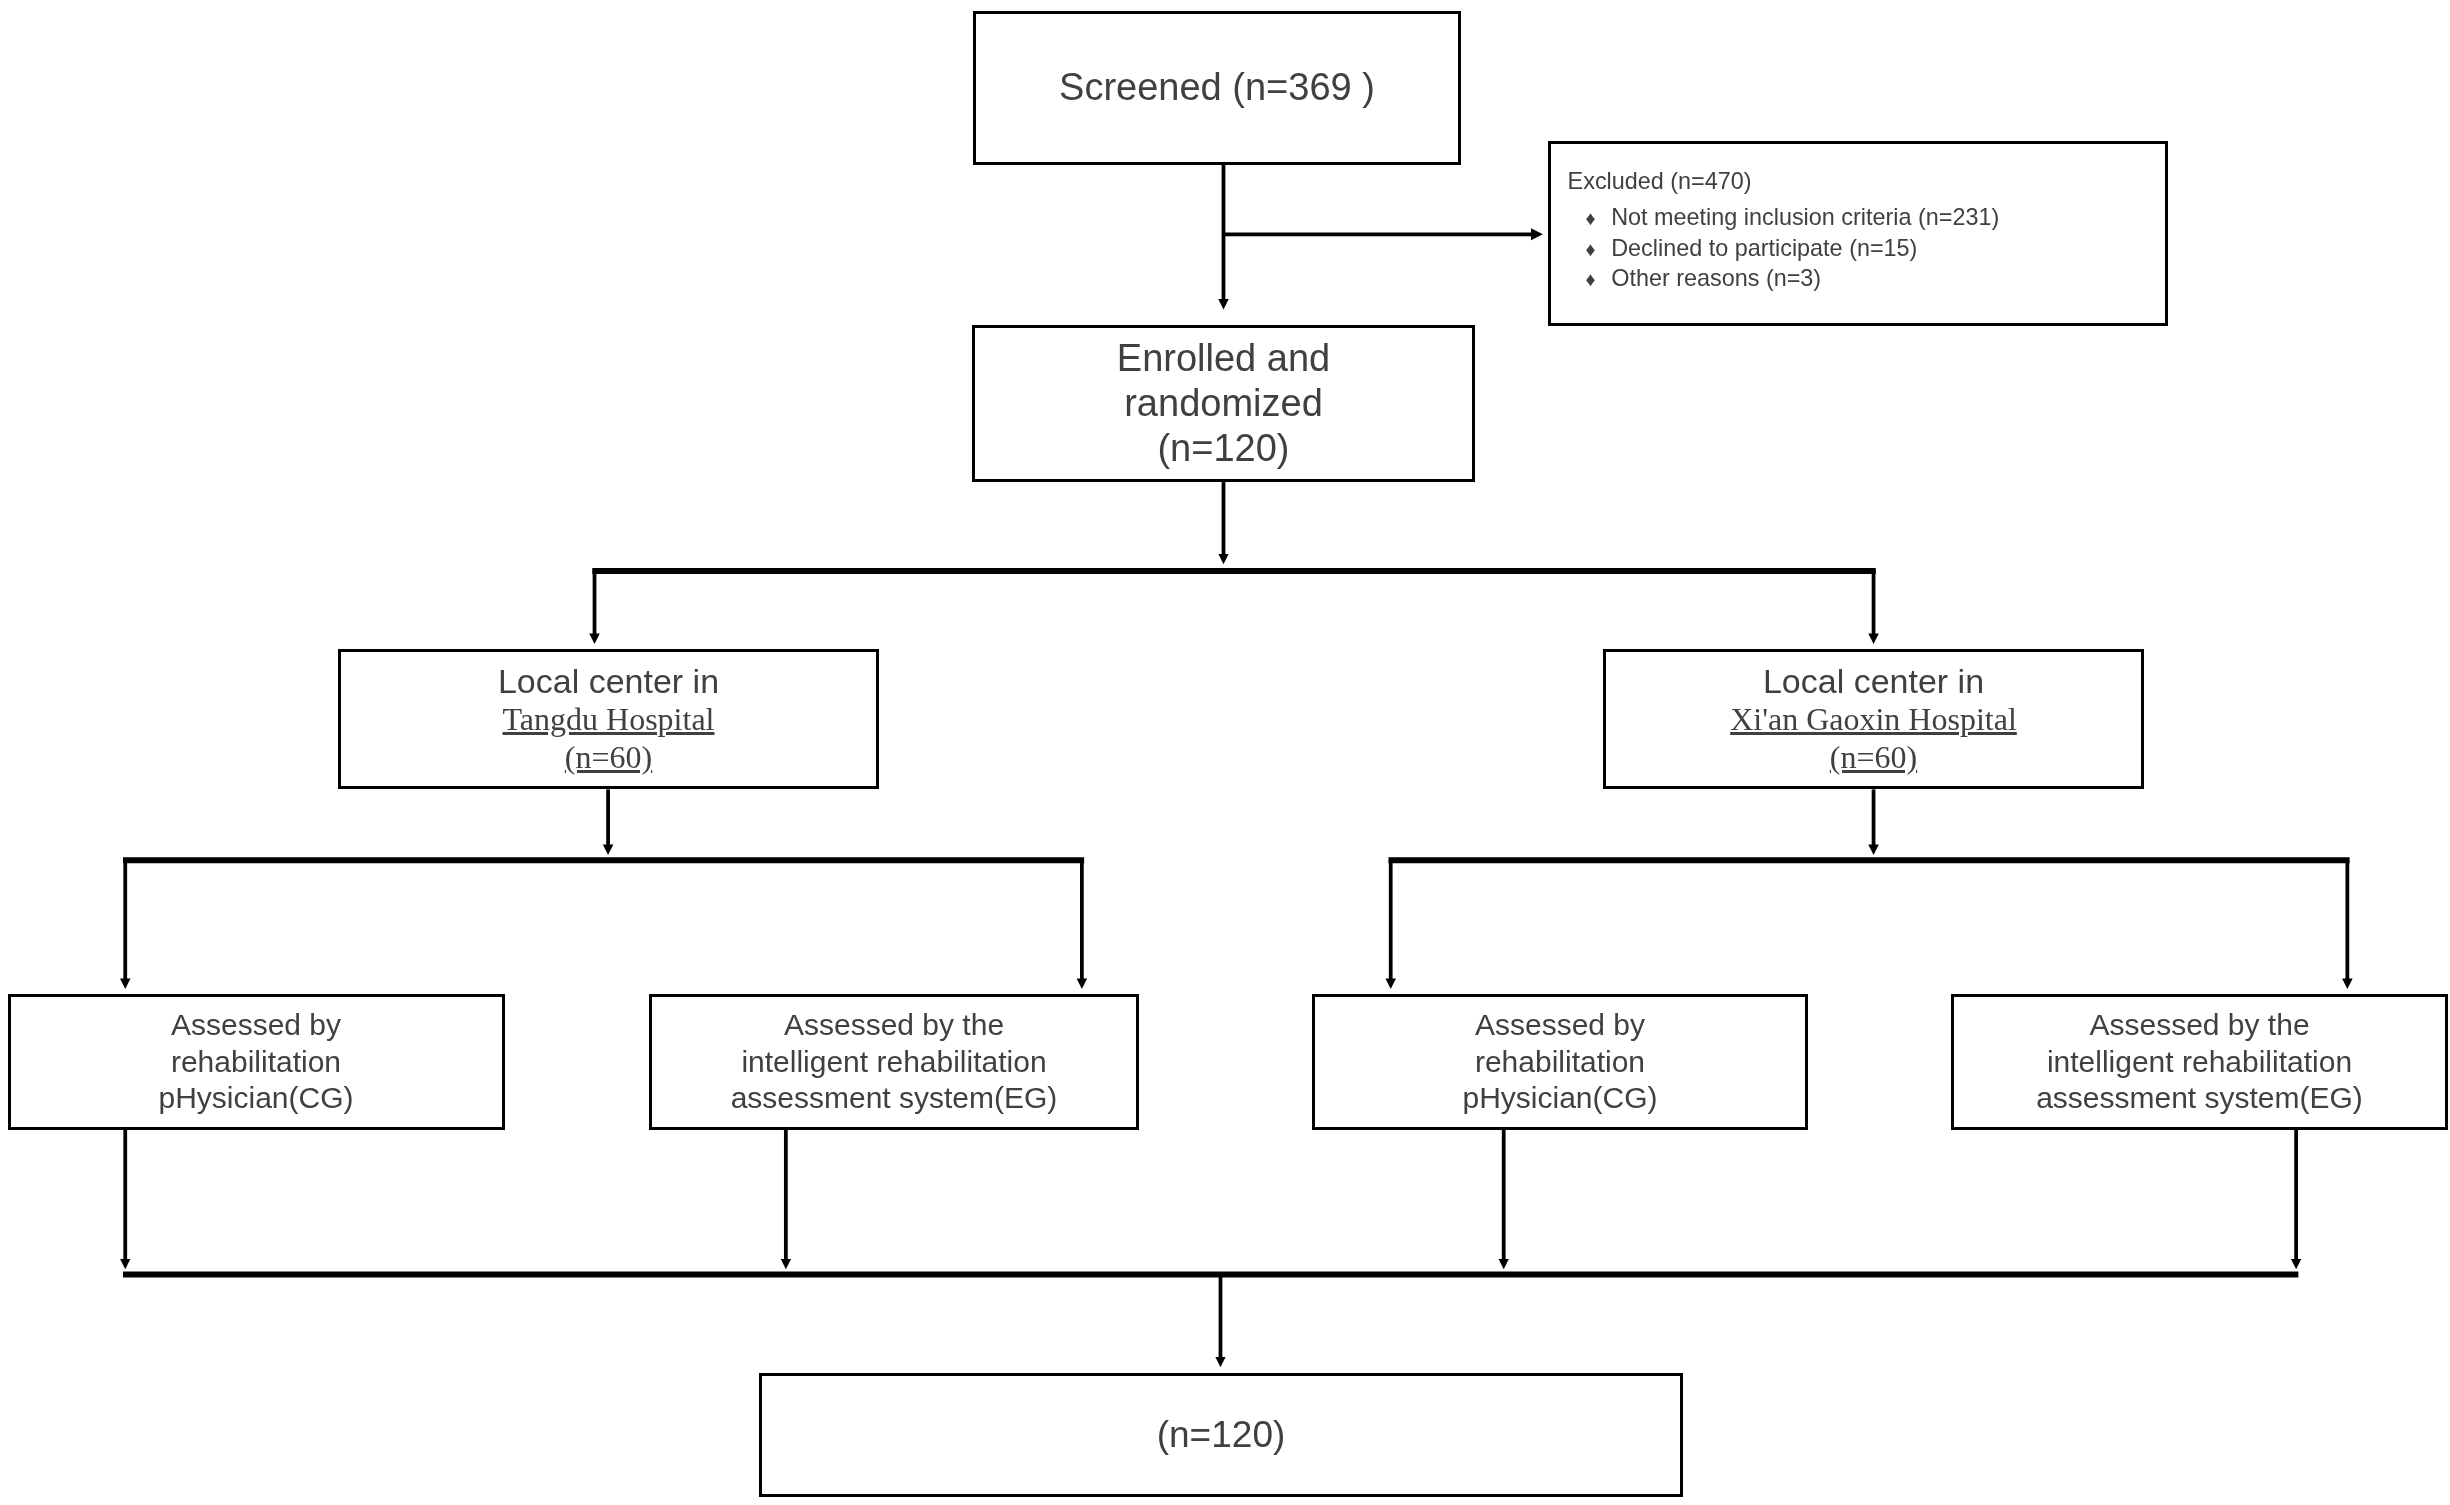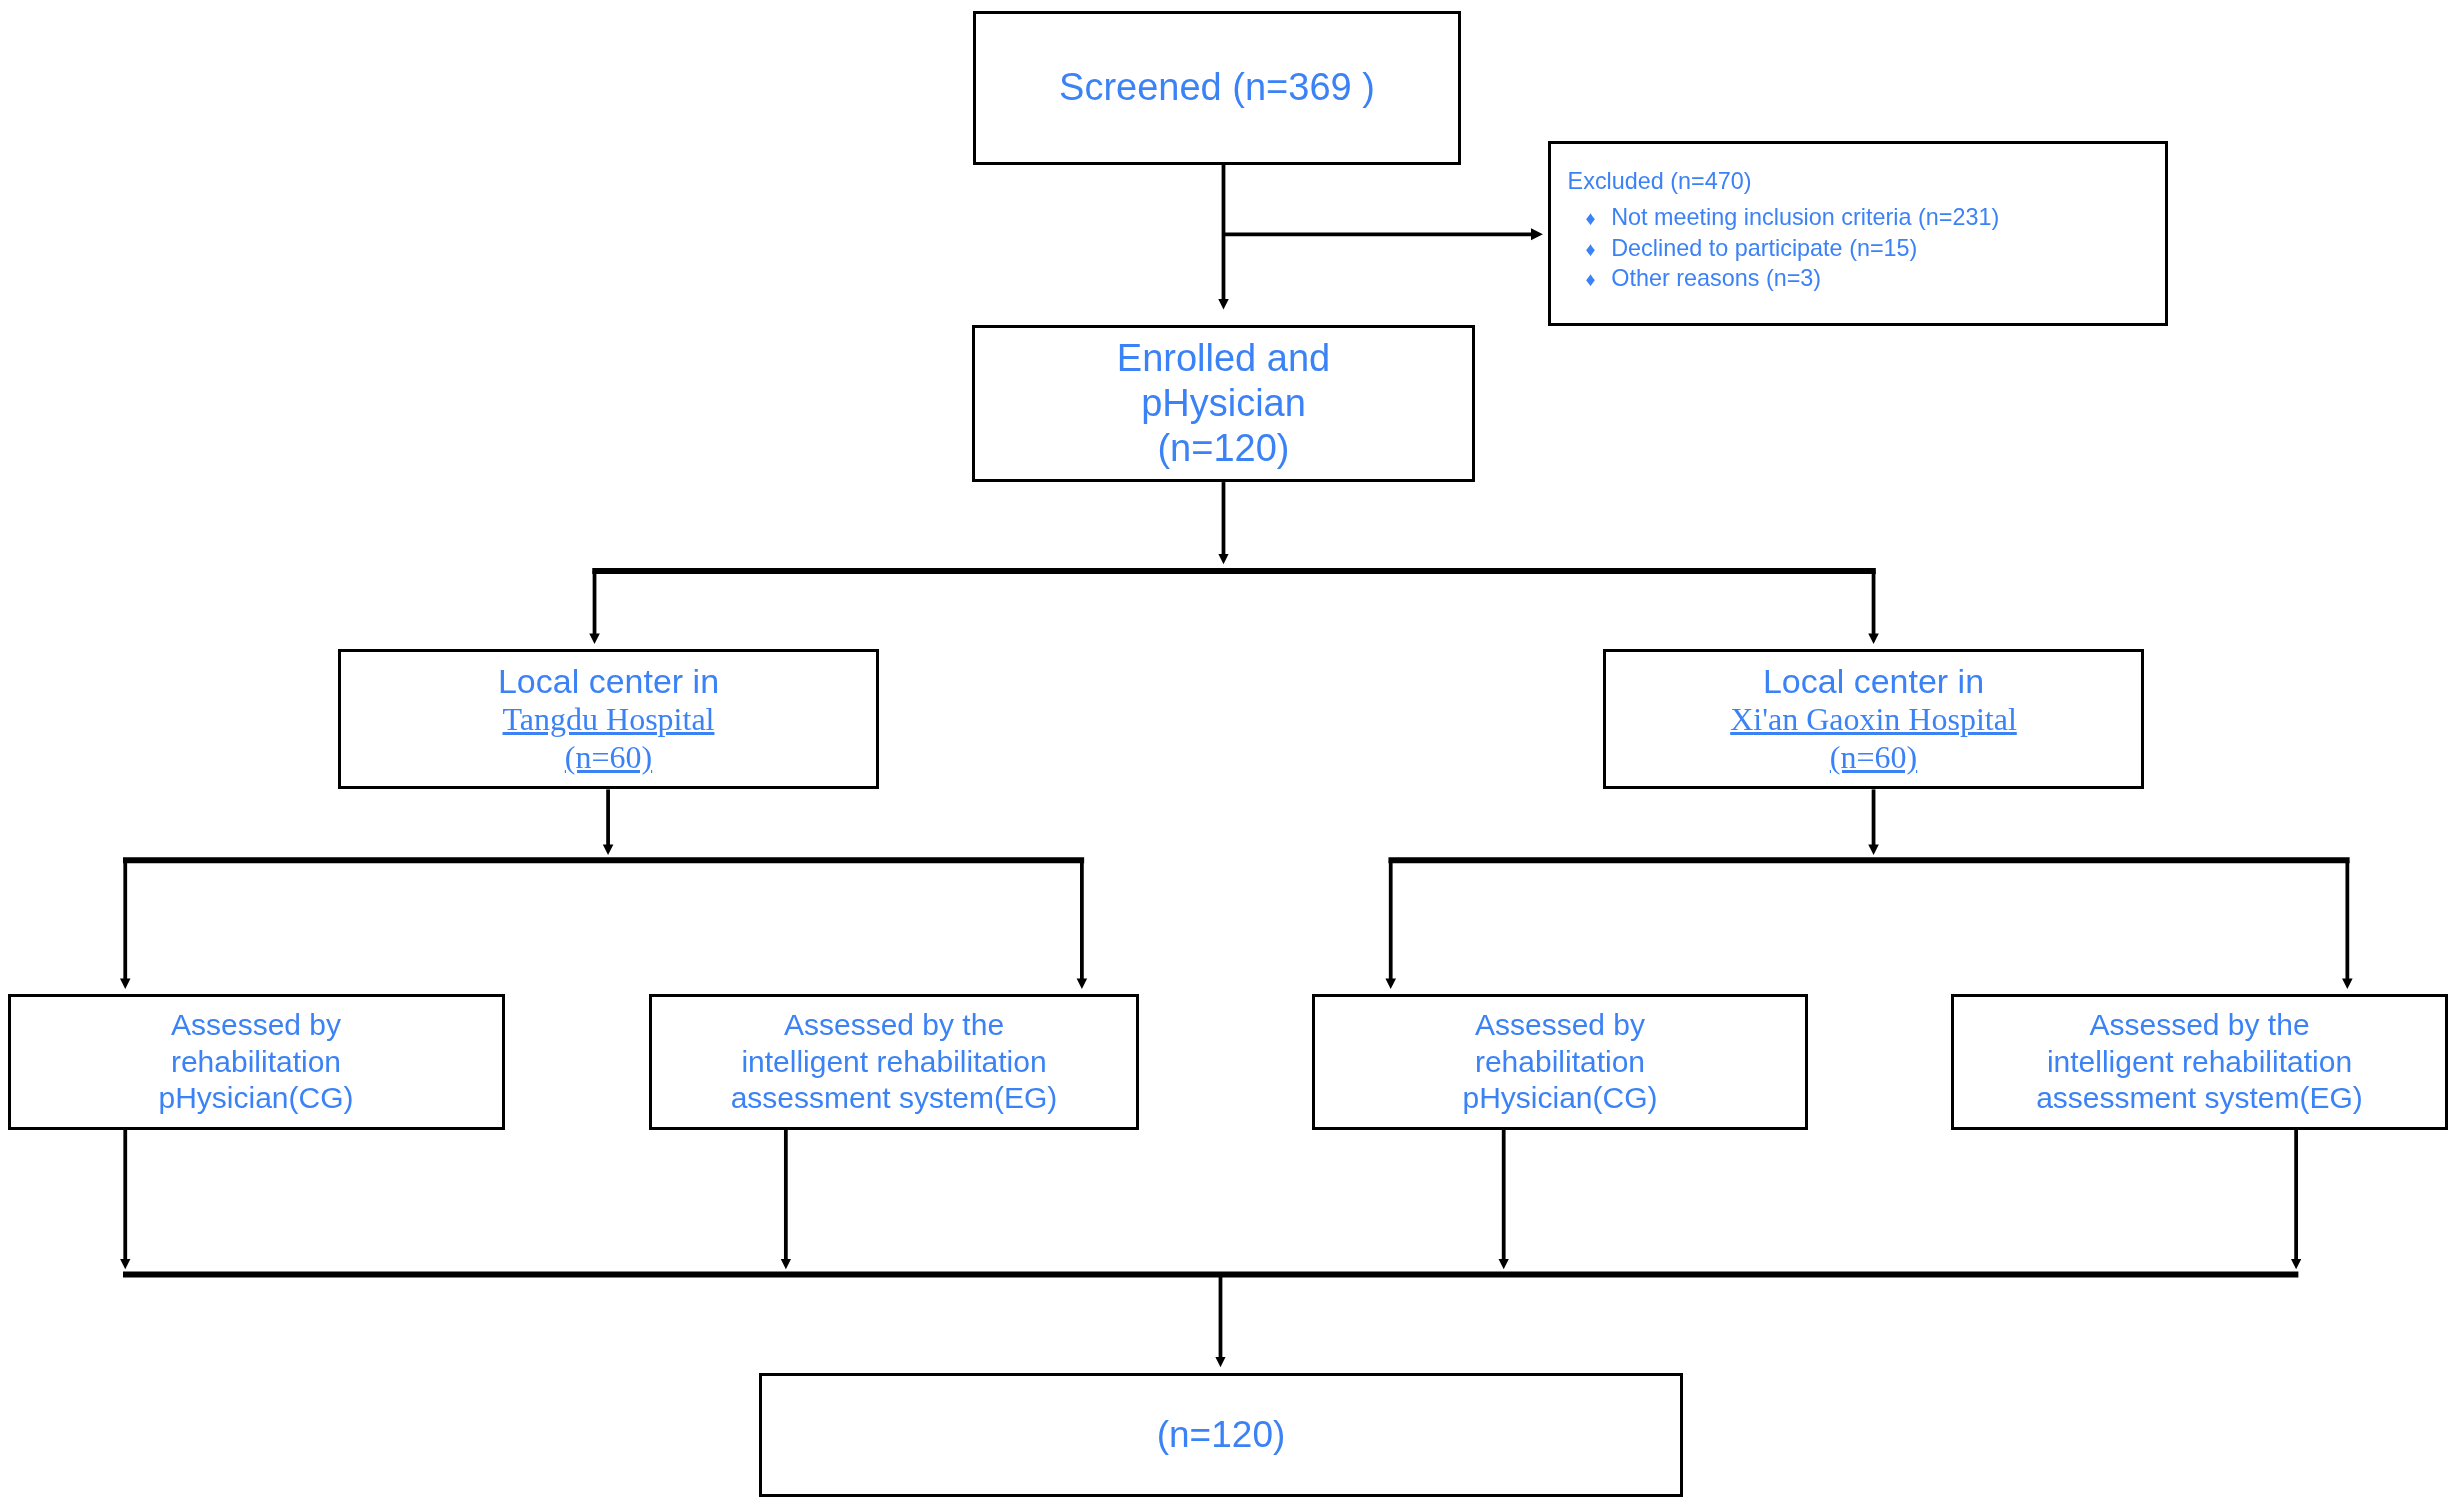--- a/index.html
+++ b/index.html
@@ -25,21 +25,21 @@
   .node-box {
     position: absolute;
     box-sizing: border-box;
     border: 3px solid #000000;
     background: #ffffff;
     display: flex;
     flex-direction: column;
     align-items: center;
     justify-content: center;
     text-align: center;
-    color: #3b82f6;
+    color: #404040;
     line-height: 1.18;
   }
   .sans { font-family: "Liberation Sans", sans-serif; }
   .serif { font-family: "Liberation Serif", serif; text-decoration: underline; }
   .ln { display: block; white-space: nowrap; }
 
   
   #box-screened {
     left: 973px; top: 10.5px; width: 488px; height: 154px;
     font-size: 38px;
@@ -161,21 +161,21 @@
       </li>
       <li>
         <span class="bullet">♦</span>
         <span>Other reasons (n=3)</span>
       </li>
     </ul>
   </div>
 
   <div class="node-box sans" id="box-enrolled">
     <span class="ln">Enrolled and</span>
-    <span class="ln">pHysician</span>
+    <span class="ln">randomized</span>
     <span class="ln">(n=120)</span>
   </div>
 
   <div class="node-box" id="box-center-left">
     <span class="ln sans">Local center in</span>
     <span class="ln serif center-sub">Tangdu Hospital</span>
     <span class="ln serif center-sub">(n=60)</span>
   </div>
 
   <div class="node-box" id="box-center-right">

